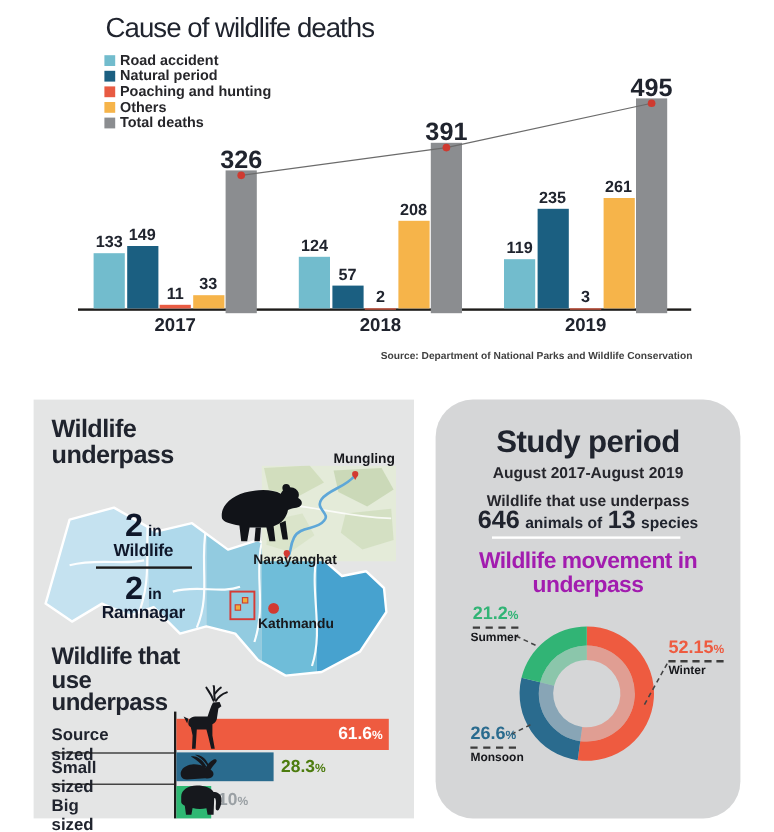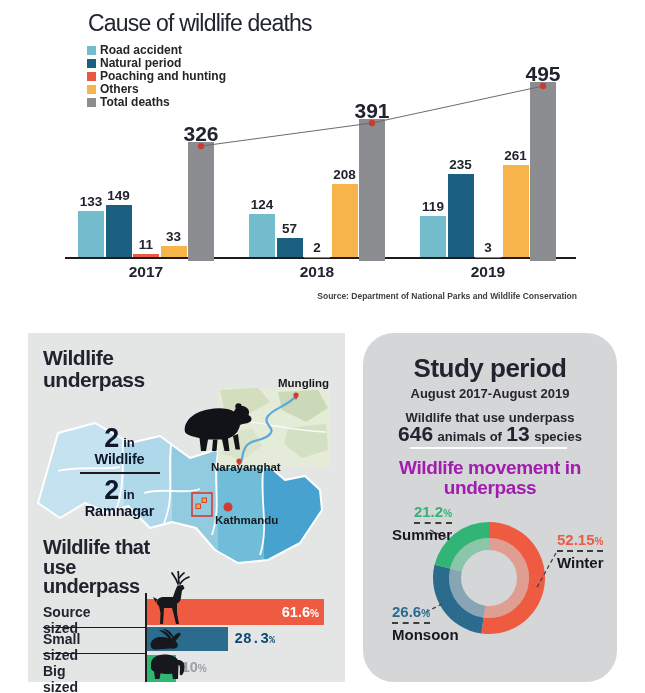--- a/index.html
+++ b/index.html
@@ -56,21 +56,21 @@
   #rp-stat{left:0;top:89px;width:254px;text-align:center;color:#20242e;}
   #rp-stat .big{font-size:21px;font-weight:800;}
   #rp-stat .small{font-size:13px;font-weight:600;}
   #rp-divider{left:47px;top:114px;width:157px;height:2px;background:#ffffff;}
   #rp-movement-title{left:17px;top:125px;width:220px;text-align:center;font-size:19px;line-height:1.05;font-weight:800;letter-spacing:-0.4px;color:#a21caf;}
   #donut{left:36px;top:155px;}
   #donut-connectors{left:0;top:0;width:254px;height:349px;pointer-events:none;}
   .donut-label{position:absolute;}
   .donut-pct{font-size:15px;font-weight:800;display:inline-block;border-bottom:2px dashed #3d3d3d;padding-bottom:2px;white-space:nowrap;}
   .donut-pct .pct-sign{font-size:10px;}
-  .donut-season{font-size:15px;font-weight:700;color:#17181c;margin-top:2px;}
+  .donut-season{font-size:10px;font-weight:700;color:#17181c;margin-top:2px;}
   #lbl-summer{left:29px;top:170px;text-align:right;}
   #lbl-winter{left:194px;top:198px;}
   #lbl-monsoon{left:29px;top:270px;}
 </style>
 </head>
 <body>
 
 <div id="stage">
 
   <div class="abs" id="chart-title">Cause of wildlife deaths</div>
@@ -226,21 +226,21 @@
               <path d="M31,12 C30,6 31,3 30,0"></path>
         <path d="M32,13 C35,8 38,7 41,6"></path>
               <path d="M31,7 C33,5 34,3 36,2"></path>
        </g>
        <path fill="#16181d" d="M9,31 C9,27.5 12,26 16,26 L25,26 C26.5,22 27.5,18 29.5,14.5 L35,14 L36.5,17.5 L34,19.5 L33,26 C33,29 31.5,31.5 29,32.5 L29,42 L31,53 L28,53 L25.5,42.5 L24,37 L16,37 L15,53 L12,53 L12.5,42 L11,35 C9.5,34 8.5,32.5 9,31 Z"></path>
        <path fill="#16181d" d="M9,28 L5,26 L8,32 Z"></path>
           </svg></div>
         <div class="usage-sep" style="top: 293.5px;"></div>
         <div class="usage-label" style="top: 298px;">Small sized</div>
         <div class="usage-bar" style="top: 294px; width: 81.221px; height: 24px; background: rgb(42, 107, 142); left: 119px;"></div>
-        <div class="usage-pct" style="top: 298px; left: 206.221px; color: #0c4a6e; font-family: Liberation Mono, monospace;"><span>28.3</span><span class="pct-sign">%</span></div>
+        <div class="usage-pct" style="top: 298px; left: 206.221px; color: #4d7c0f;"><span>28.3</span><span class="pct-sign">%</span></div>
         <div class="usage-icon" style="left: 120px; top: 294px;"><svg width="36" height="25" viewBox="0 0 36 25">
             <path fill="#16181d" d="M24,12 C21,6 15.5,2 11,3.5 C15,5.5 19.5,9 22,13.5 Z"></path>
        <path fill="#16181d" d="M26,11 C24,5 19,1.5 14.5,2 C18.5,4 23,7.5 25.5,12.5 Z"></path>
        <path fill="#16181d" d="M3,20 C1,15 6,10.5 12,10 C16,9.6 20,10.5 23.5,12.5 C24.5,10.5 27,7.5 30,6 C32,5 33.5,6.5 32,8.5 C30,11 28.5,12.5 27.5,14.5 C29.5,15.5 30.5,17.5 29.5,19.5 C28.5,21.5 26,22 23,21.5 L8,22.5 C5.5,22.6 3.8,21.8 3,20 Z"></path>
           </svg></div>
         <div class="usage-sep" style="top: 319.5px;"></div>
         <div class="usage-label" style="top: 330px;">Big sized</div>
         <div class="usage-bar" style="top: 322px; width: 28.7px; height: 27px; background: rgb(46, 184, 115); left: 119px;"></div>
         <div class="usage-pct" style="top: 326px; left: 153.7px; color: rgb(154, 160, 164);"><span>10</span><span class="pct-sign">%</span></div>
         <div class="usage-icon" style="left: 120px; top: 317px;"><svg width="40" height="32" viewBox="0 0 40 32">

